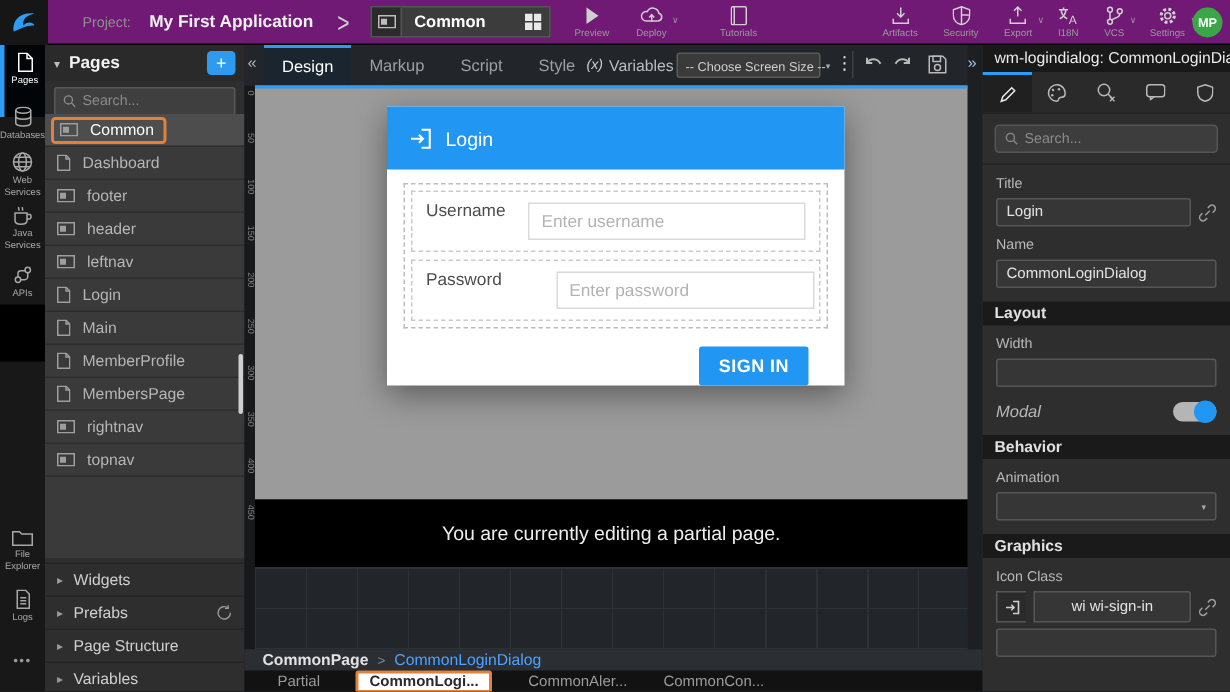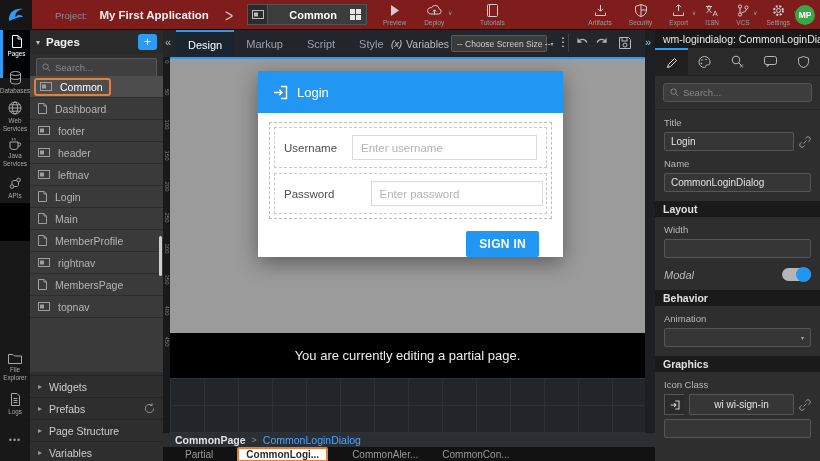--- a/index.html
+++ b/index.html
@@ -1,22 +1,22 @@
 <!DOCTYPE html>
 <html><head>
 <meta charset="utf-8">
 <style>
   * { margin:0; padding:0; box-sizing:border-box; }
   html,body { width:820px; height:461px; overflow:hidden; background:#1b1b1b;
     font-family:"Liberation Sans", sans-serif; }
   .app { position:relative; width:820px; height:461px; }
 
   
-  .topbar { position:absolute; left:0; top:0; width:820px; height:30px; background:#7f1d1d;
-    display:flex; align-items:center; border-bottom:1px solid #000;text-align:center; }
+  .topbar { position:absolute; left:0; top:0; width:820px; height:30px; background:#701a75;
+    display:flex; align-items:center; border-bottom:1px solid #000; }
   .logo { width:32px; height:30px; background:#161616; display:flex; align-items:center; justify-content:center; cursor:pointer; }
   .proj { margin-left:14px; font-size:11.5px; white-space:nowrap; }
   .proj .plabel { color:#8e8e8e; }
   .proj .pname { color:#f0f0f0; font-weight:bold; }
   .proj-sep { color:#cfcfcf; font-size:14px; margin-left:16px; transform:scaleY(1.3); display:inline-block; }
   .selector { margin-left:14px; width:120px; height:21px; background:#3c3c3c; border:1px solid #555;
     display:flex; align-items:center; cursor:pointer; }
   .selector .selicon { width:20px; height:100%; background:#2b2b2b; display:flex; align-items:center; justify-content:center; border-right:1px solid #555; }
   .selector .seltext { flex:1; color:#fff; font-size:11px; font-weight:bold; padding-left:8px; }
   .selector .gridic { margin-right:5px; color:#e8e8e8; }
@@ -115,21 +115,21 @@
   .btab.active { background:#fff; color:#2a2a2a; border:2px solid #e0823d; border-radius:2px;
     padding:0px 7px; font-weight:bold; }
 
   
   .dialog { position:absolute; left:88px; top:12px; width:305px; height:186px; background:#fff;
     box-shadow:0 6px 20px rgba(0,0,0,.4); }
   .dlg-head { height:42px; background:#2196f3; display:flex; align-items:center; padding:0 15px; gap:9px; }
   .dlg-title { color:#fff; font-size:13px; font-weight:500; }
   .dlg-body { padding:9px 11px 0; }
   .fwrap { border:1px dashed #bdbdbd; padding:4px; }
-  .frow { border:1px dashed #cbcbcb; display:flex; align-items:center; padding:7px 9px; }
+  .frow { border:1px dashed #cbcbcb; display:flex; padding:7px 9px; }
   .frow + .frow { margin-top:5px;gap:36px; }
   .frow label { width:68px; font-size:11.5px; color:#4d4d4d; cursor:default; }
   .frow input { flex:1; height:25px; border:1px solid #dadada; font-size:11.5px; padding:0 8px;
     color:#333; outline:none; font-family:inherit; }
   .frow input::placeholder { color:#b3b3b3; }
   .dlg-foot { text-align:right; padding:12px 13px 0; }
   .signin { background:#2196f3; color:#fff; border:none; border-radius:2px; font-size:12px;
     font-weight:bold; padding:6px 13px; cursor:pointer; letter-spacing:.3px; font-family:inherit; }
 
   
@@ -415,35 +415,35 @@
         <span class="icn">
             <svg width="9" height="11" viewBox="0 0 9 11">
               <path d="M0.5 0.5 H6 L8.5 3 V10.5 H0.5 Z" fill="none" stroke="currentColor"></path>
               <path d="M6 0.5 V3 H8.5" fill="none" stroke="currentColor"></path>
             </svg>
           </span>
         <span>MemberProfile</span>
       </div>
       <div class="pitem">
         <span class="icn">
+            <svg width="9" height="11" viewBox="0 0 9 11">
+              <path d="M0.5 0.5 H6 L8.5 3 V10.5 H0.5 Z" fill="none" stroke="currentColor"></path>
+              <path d="M6 0.5 V3 H8.5" fill="none" stroke="currentColor"></path>
+            </svg>
+          </span>
+        <span>MembersPage</span>
+      </div>
+      <div class="pitem">
+        <span class="icn">
             <svg width="12" height="9" viewBox="0 0 12 9">
               <rect x="0.5" y="0.5" width="11" height="8" fill="none" stroke="currentColor"></rect>
               <rect x="2" y="2.5" width="4" height="4" fill="currentColor"></rect>
             </svg>
           </span>
         <span>rightnav</span>
-      </div>
-      <div class="pitem">
-        <span class="icn">
-            <svg width="9" height="11" viewBox="0 0 9 11">
-              <path d="M0.5 0.5 H6 L8.5 3 V10.5 H0.5 Z" fill="none" stroke="currentColor"></path>
-              <path d="M6 0.5 V3 H8.5" fill="none" stroke="currentColor"></path>
-            </svg>
-          </span>
-        <span>MembersPage</span>
       </div>
       <div class="pitem">
         <span class="icn">
             <svg width="12" height="9" viewBox="0 0 12 9">
               <rect x="0.5" y="0.5" width="11" height="8" fill="none" stroke="currentColor"></rect>
               <rect x="2" y="2.5" width="4" height="4" fill="currentColor"></rect>
             </svg>
           </span>
         <span>topnav</span>
       </div>

